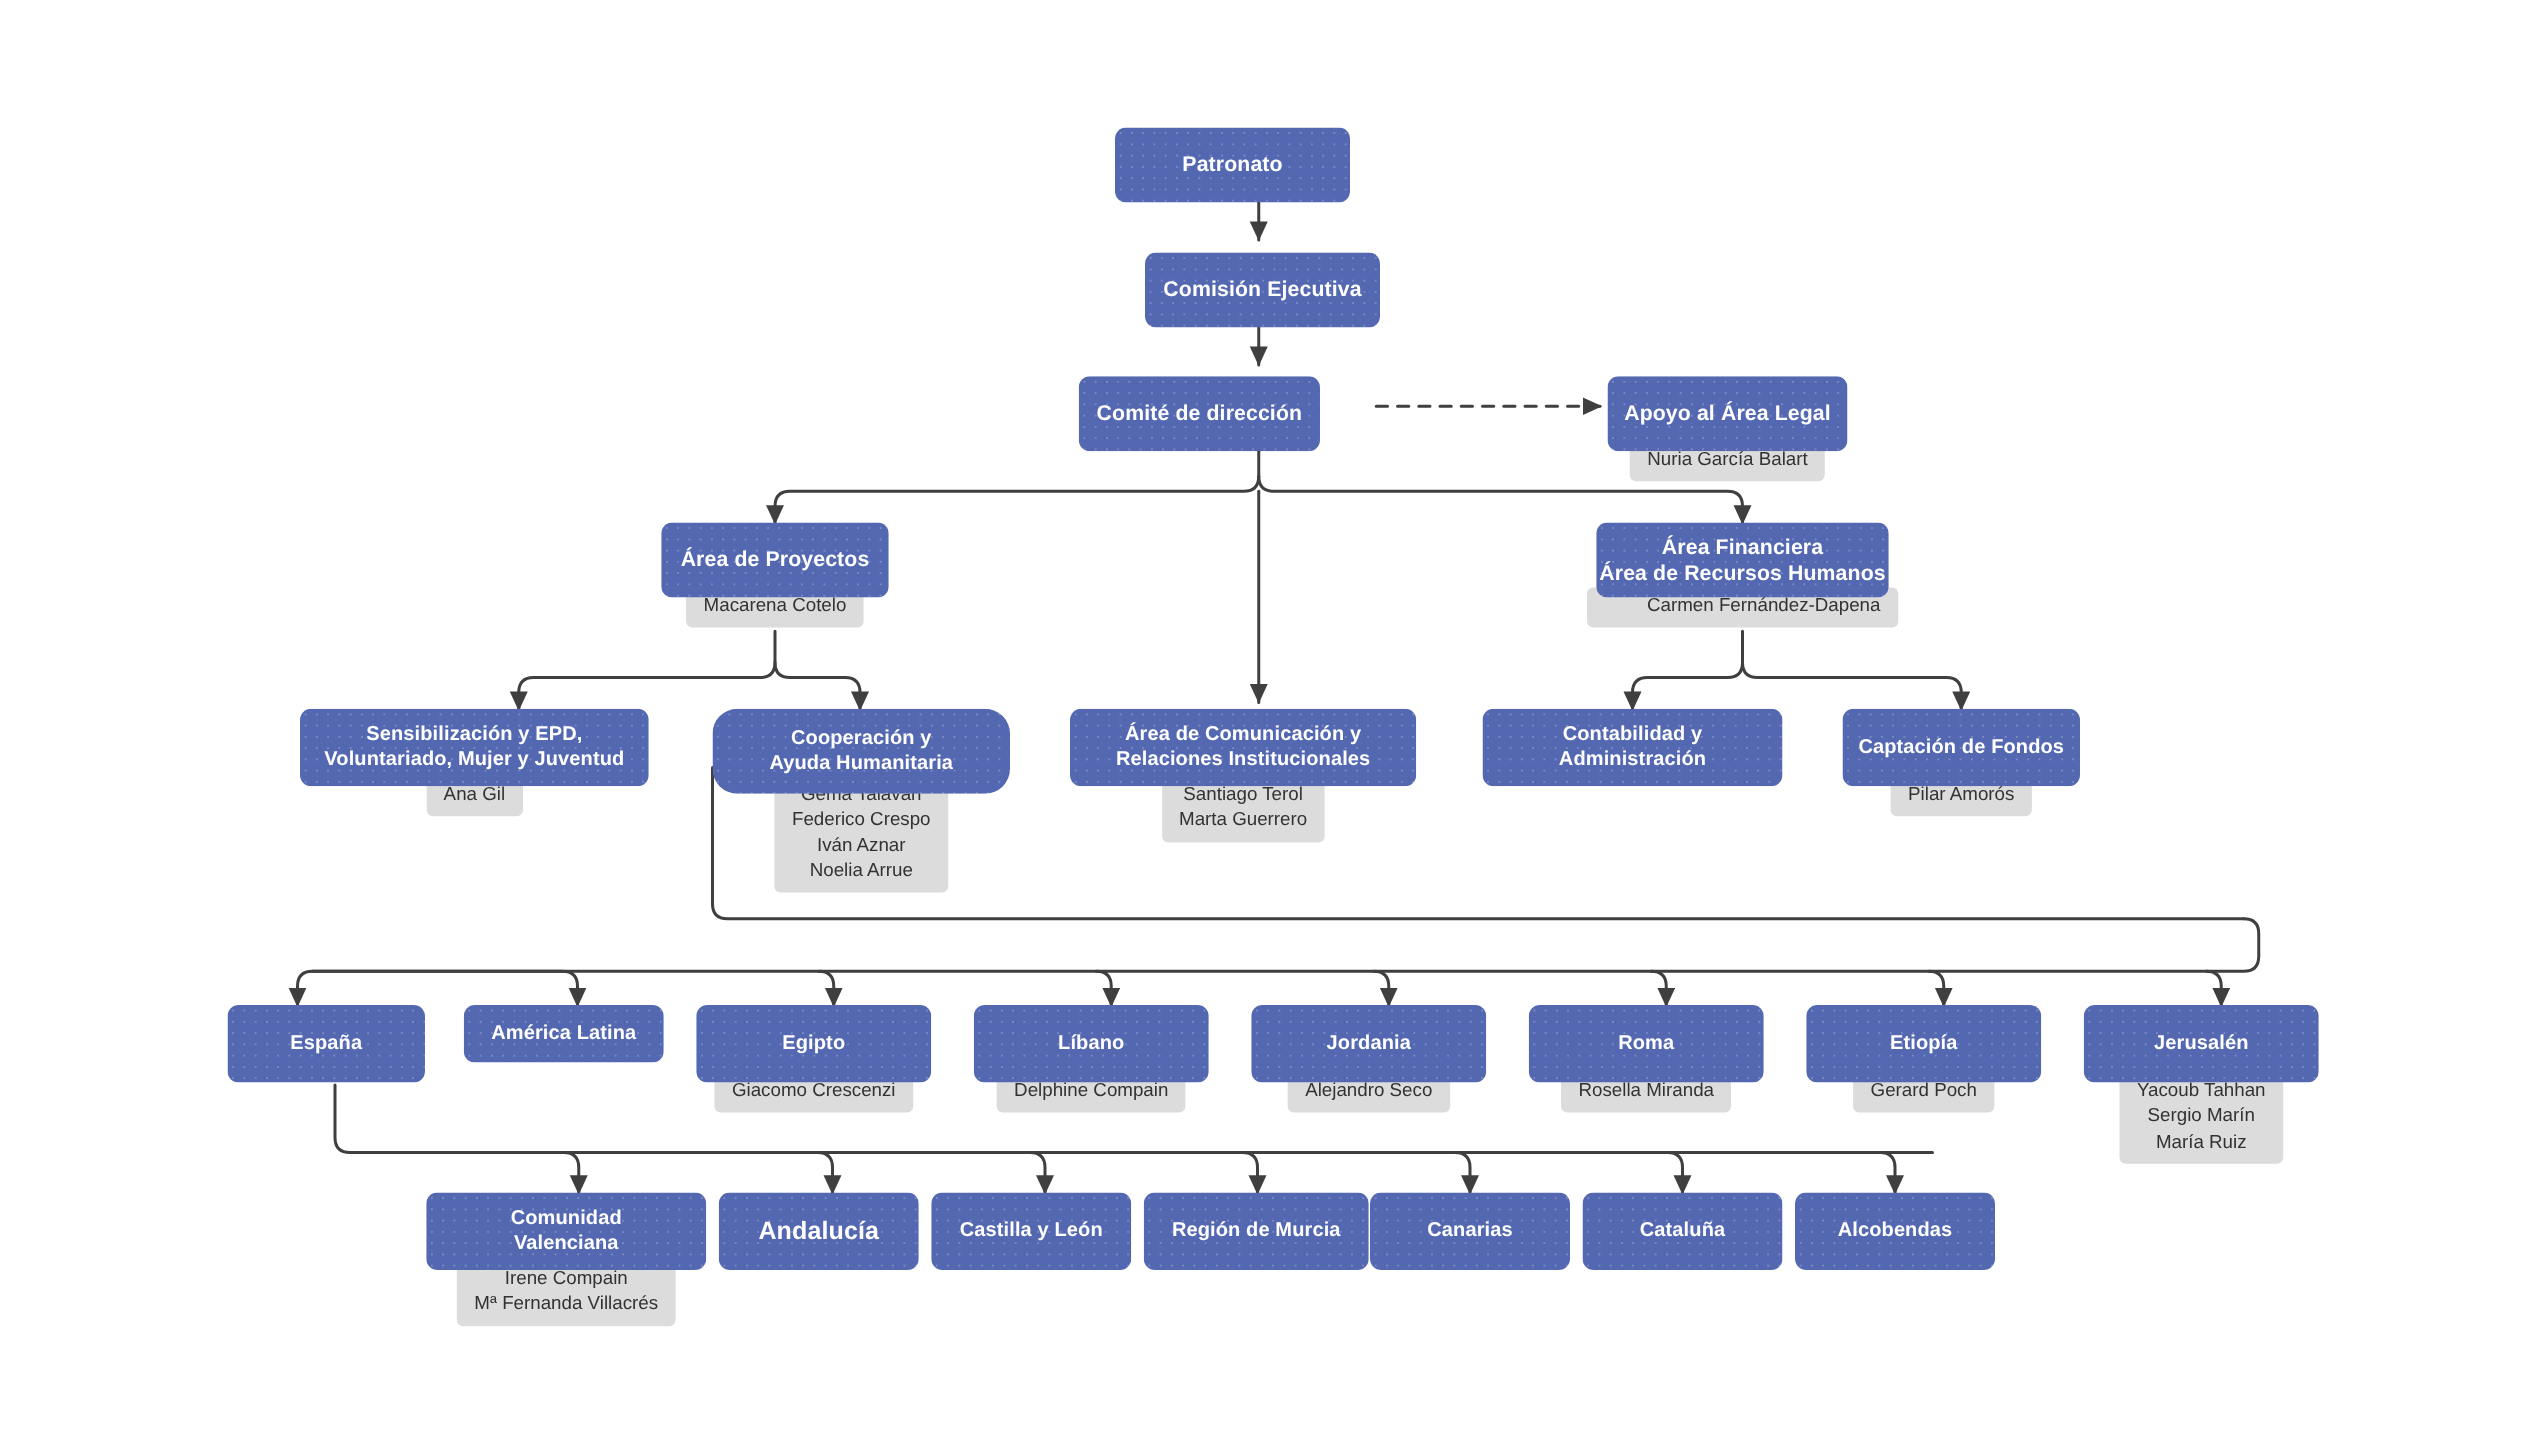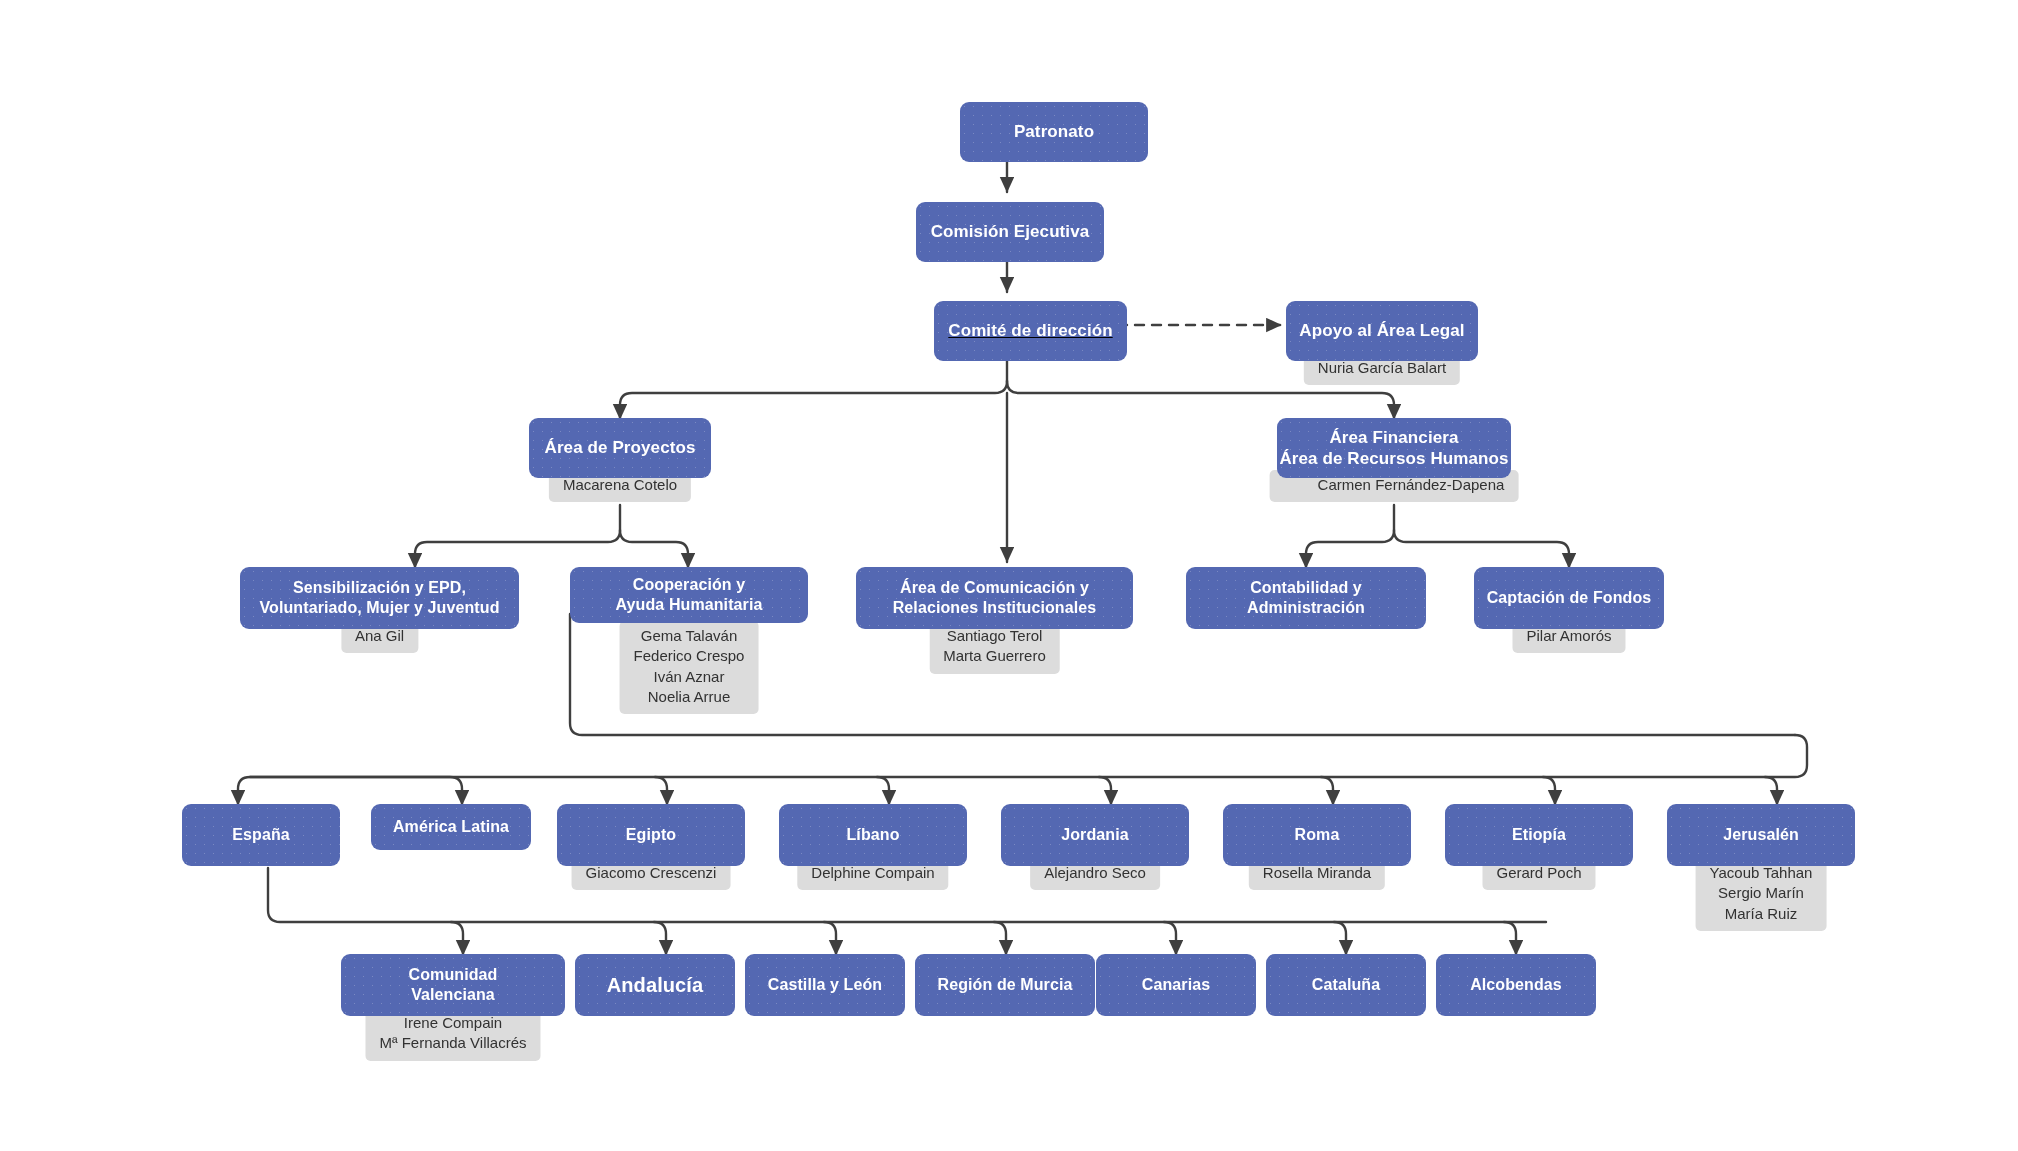--- a/index.html
+++ b/index.html
@@ -93,33 +93,33 @@
       <path d="M451,922 q12,0 12,12 L463,955" marker-end="url(#ah)"></path>
       <path d="M654,922 q12,0 12,12 L666,955" marker-end="url(#ah)"></path>
       <path d="M824,922 q12,0 12,12 L836,955" marker-end="url(#ah)"></path>
       <path d="M994,922 q12,0 12,12 L1006,955" marker-end="url(#ah)"></path>
       <path d="M1164,922 q12,0 12,12 L1176,955" marker-end="url(#ah)"></path>
       <path d="M1334,922 q12,0 12,12 L1346,955" marker-end="url(#ah)"></path>
       <path d="M1504,922 q12,0 12,12 L1516,955" marker-end="url(#ah)"></path>
     </g>
   </svg>
 
-  <div class="node" style="left:960px;top:102px;">
+  <div class="node" style="left:892px;top:102px;">
     <div class="box" style="width:188px;height:60px;font-size:17px;">
       <span>Patronato</span>
     </div>
   </div>
 
   <div class="node" style="left:916px;top:202px;">
     <div class="box" style="width:188px;height:60px;font-size:17px;">
       <span>Comisión Ejecutiva</span>
     </div>
   </div>
 
-  <div class="node" style="left:934px;top:301px;text-decoration:underline;">
+  <div class="node" style="left:863px;top:301px;">
     <div class="box" style="width:193px;height:60px;font-size:17px;">
       <span>Comité de dirección</span>
     </div>
   </div>
 
   <div class="node" style="left:1286px;top:301px;">
     <div class="box" style="width:192px;height:60px;font-size:17px;">
       <span>Apoyo al Área Legal</span>
     </div>
     <div class="names" style="top:52px;font-size:15px;">
@@ -150,21 +150,21 @@
     <div class="box" style="width:279px;height:62px;font-size:16px;flex-direction:column;">
       <span>Sensibilización y EPD,</span>
       <span>Voluntariado, Mujer y Juventud</span>
     </div>
     <div class="names" style="top:54px;font-size:15px;">
       <span>Ana Gil</span>
     </div>
   </div>
 
   <div class="node" style="left:570px;top:567px;">
-    <div class="box" style="width:238px;height:56px;font-size:16px;flex-direction:column;">
+    <div class="box" style="width:238px;height:68px;font-size:16px;flex-direction:column;border-radius:20px;">
       <span>Cooperación y</span>
       <span>Ayuda Humanitaria</span>
     </div>
     <div class="names" style="top:54px;font-size:15px;">
       <span>Gema Talaván</span>
       <span>Federico Crespo</span>
       <span>Iván Aznar</span>
       <span>Noelia Arrue</span>
     </div>
   </div>

